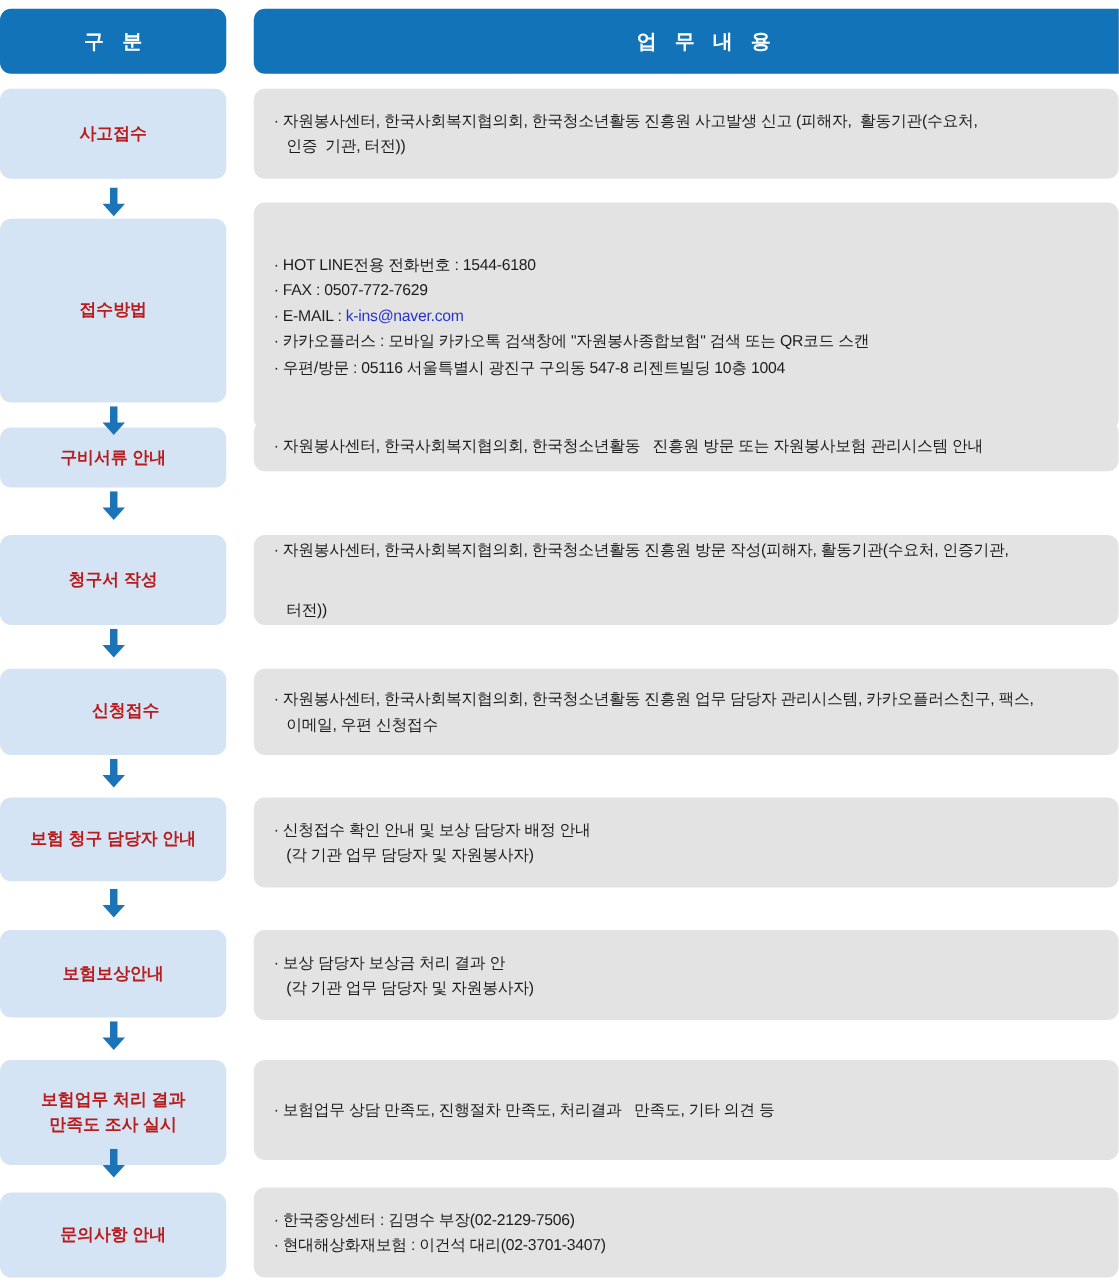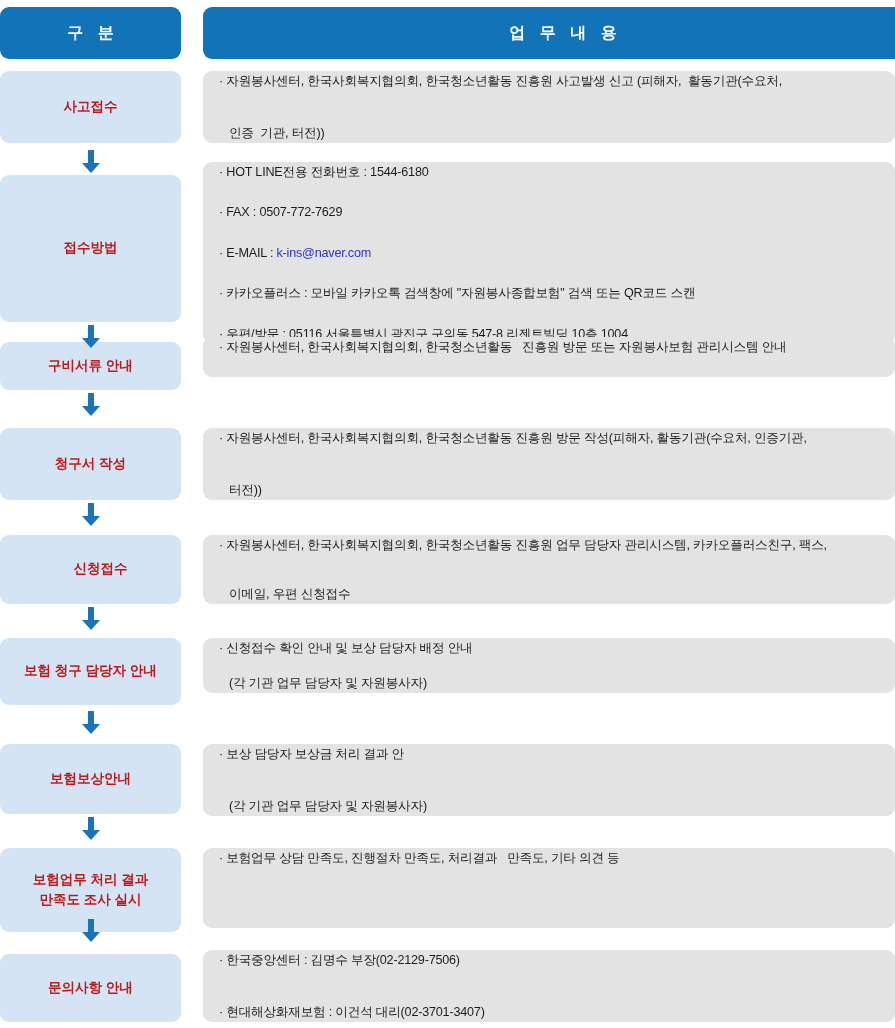--- a/index.html
+++ b/index.html
@@ -46,21 +46,21 @@
     line-height: 1.5;
     display: flex; align-items: center; justify-content: center;
     text-align: center;
     top: 0;
   }
   .desc {
     position: absolute; left: 203px; width: 692px;
     background: #e3e3e3;
     border-radius: 9px;
     top: 0;
-    display: flex; flex-direction: column; justify-content: space-between;
+    display: flex; flex-direction: column; justify-content: center;
     padding: 0 16px;
   }
   .desc .line {
     font-size: 12.6px;
     color: #1c1c1c;
     line-height: 1.62;
     white-space: pre-wrap;
     letter-spacing: -0.2px;
   }
   .desc .line .mail { color: #2a34c8; }
@@ -116,21 +116,21 @@
       </div>
       <div class="row" style="top: 0px;">
         <div class="step" style="top: 535px; height: 69px; white-space: pre-line; padding-left: 20px;">신청접수</div>
         <div class="desc" style="top: 535px; height: 69px;">
           <div class="line">· 자원봉사센터, 한국사회복지협의회, 한국청소년활동 진흥원 업무 담당자 관리시스템, 카카오플러스친구, 팩스,</div>
           <div class="line">   이메일, 우편 신청접수</div>
         </div>
       </div>
       <div class="row" style="top: 0px;">
         <div class="step" style="top: 638px; height: 67px; white-space: pre-line;">보험 청구 담당자 안내</div>
-        <div class="desc" style="top: 638px; height: 55px;">
+        <div class="desc" style="top: 638px; height: 72px;">
           <div class="line">· 신청접수 확인 안내 및 보상 담당자 배정 안내</div>
           <div class="line">   (각 기관 업무 담당자 및 자원봉사자)</div>
         </div>
       </div>
       <div class="row" style="top: 0px;">
         <div class="step" style="top: 744px; height: 70px; white-space: pre-line;">보험보상안내</div>
         <div class="desc" style="top: 744px; height: 72px;">
           <div class="line">· 보상 담당자 보상금 처리 결과 안</div>
           <div class="line">   (각 기관 업무 담당자 및 자원봉사자)</div>
         </div>

